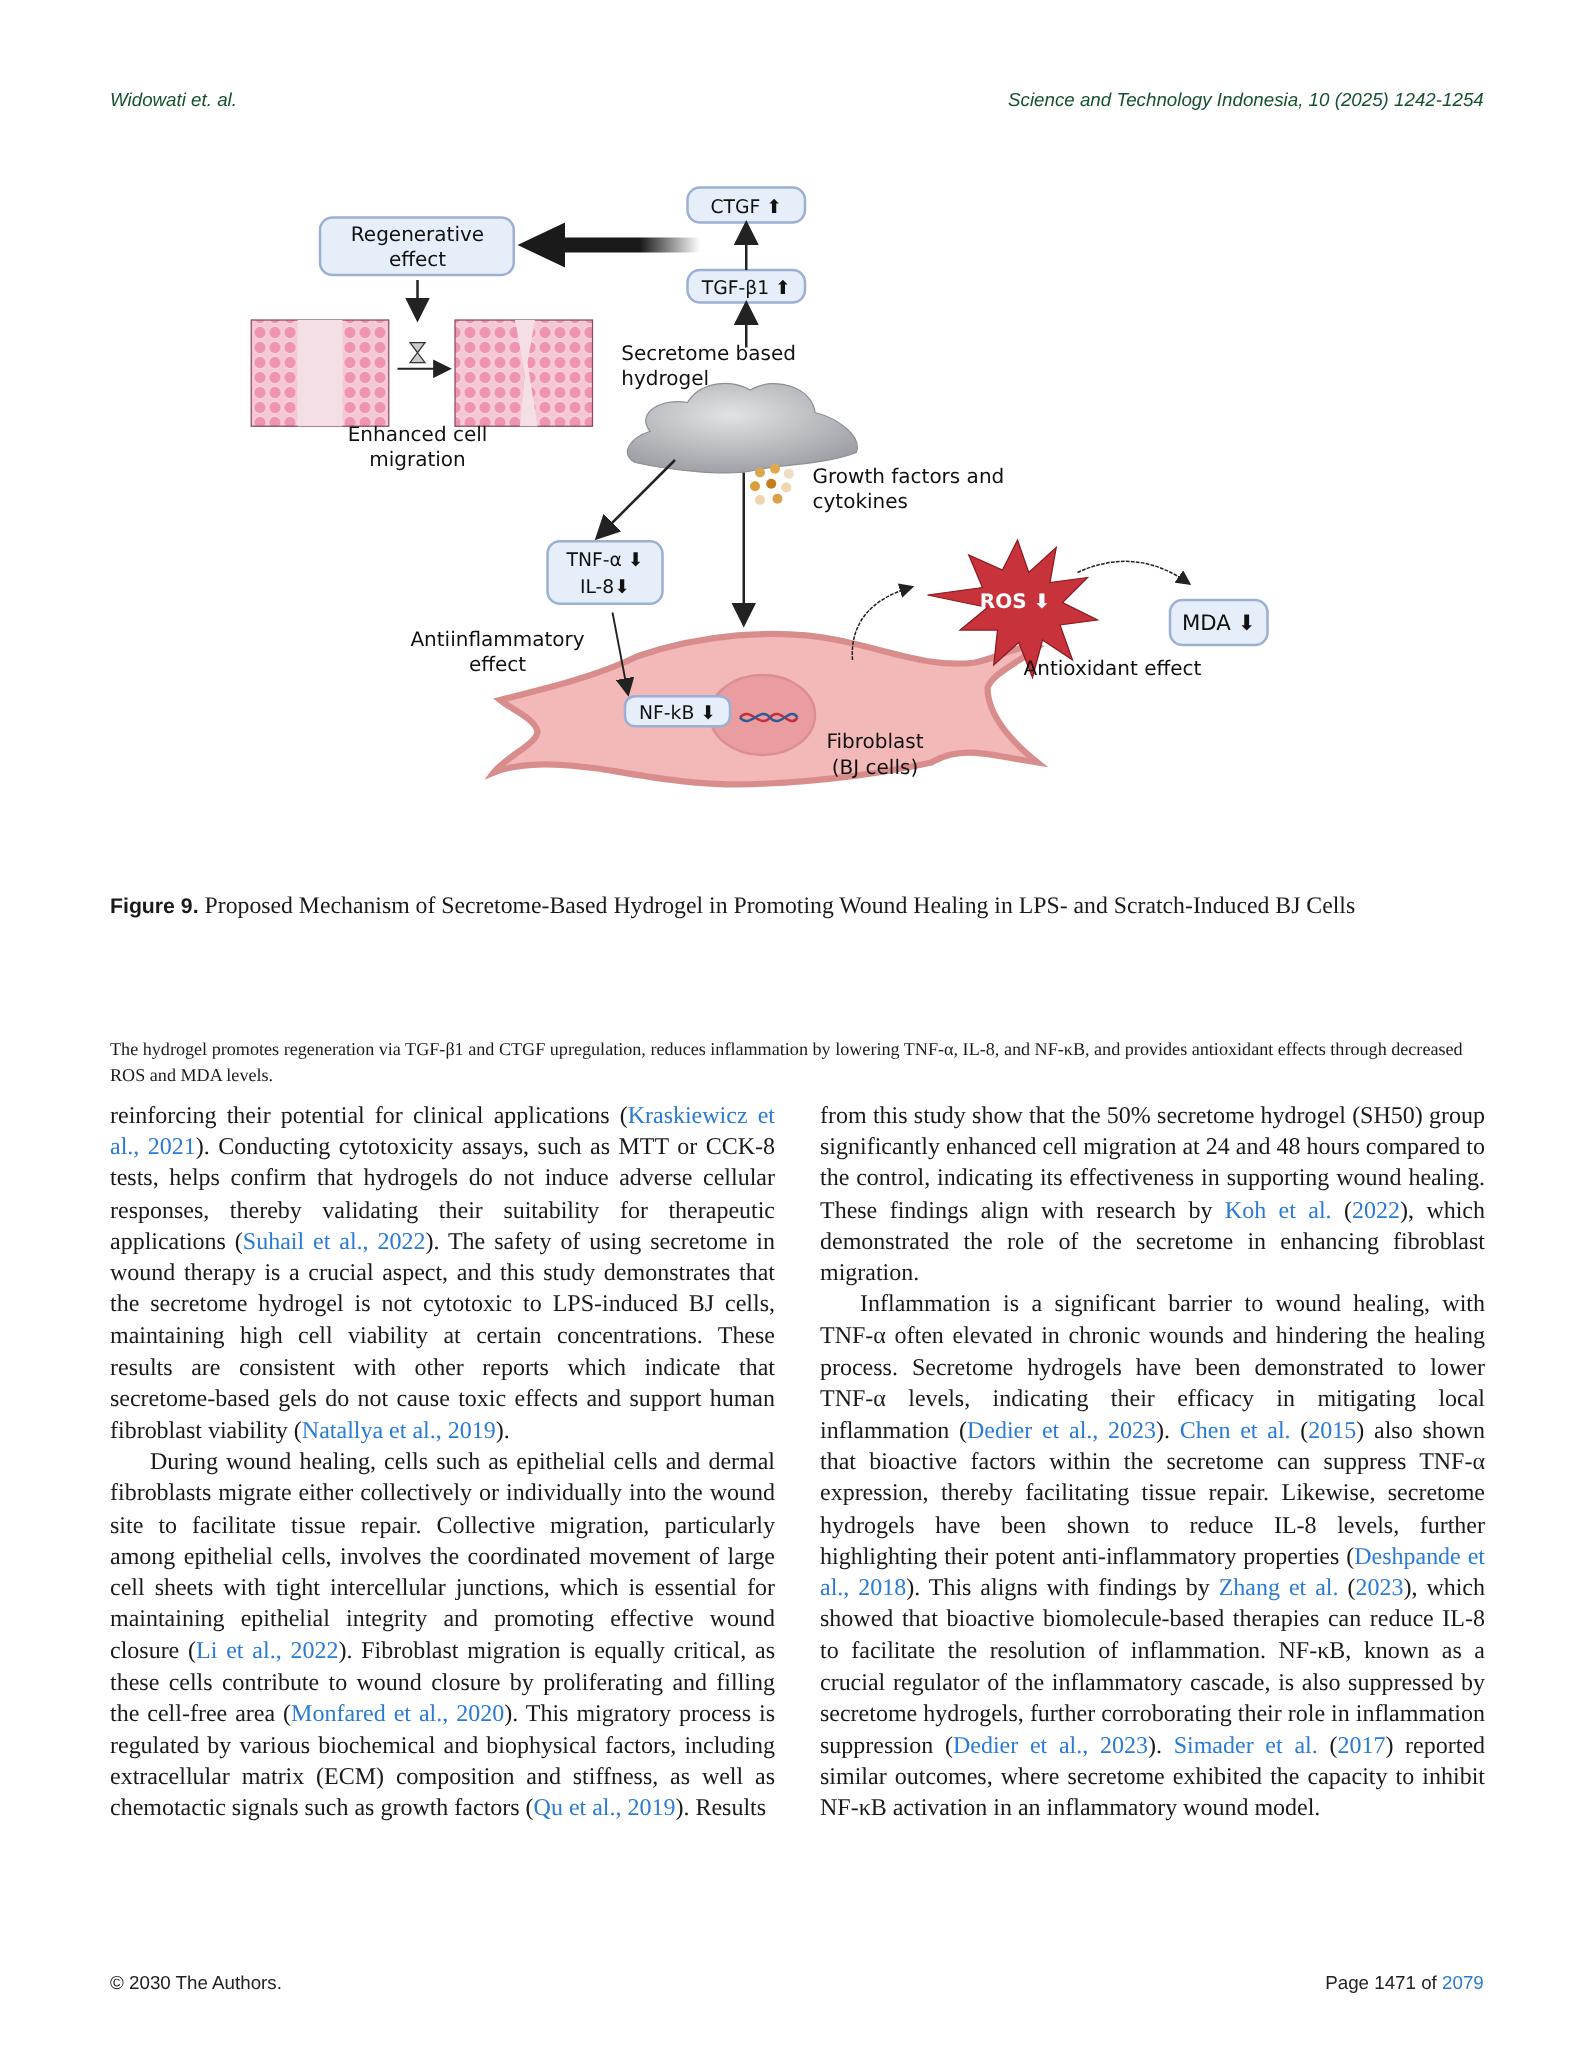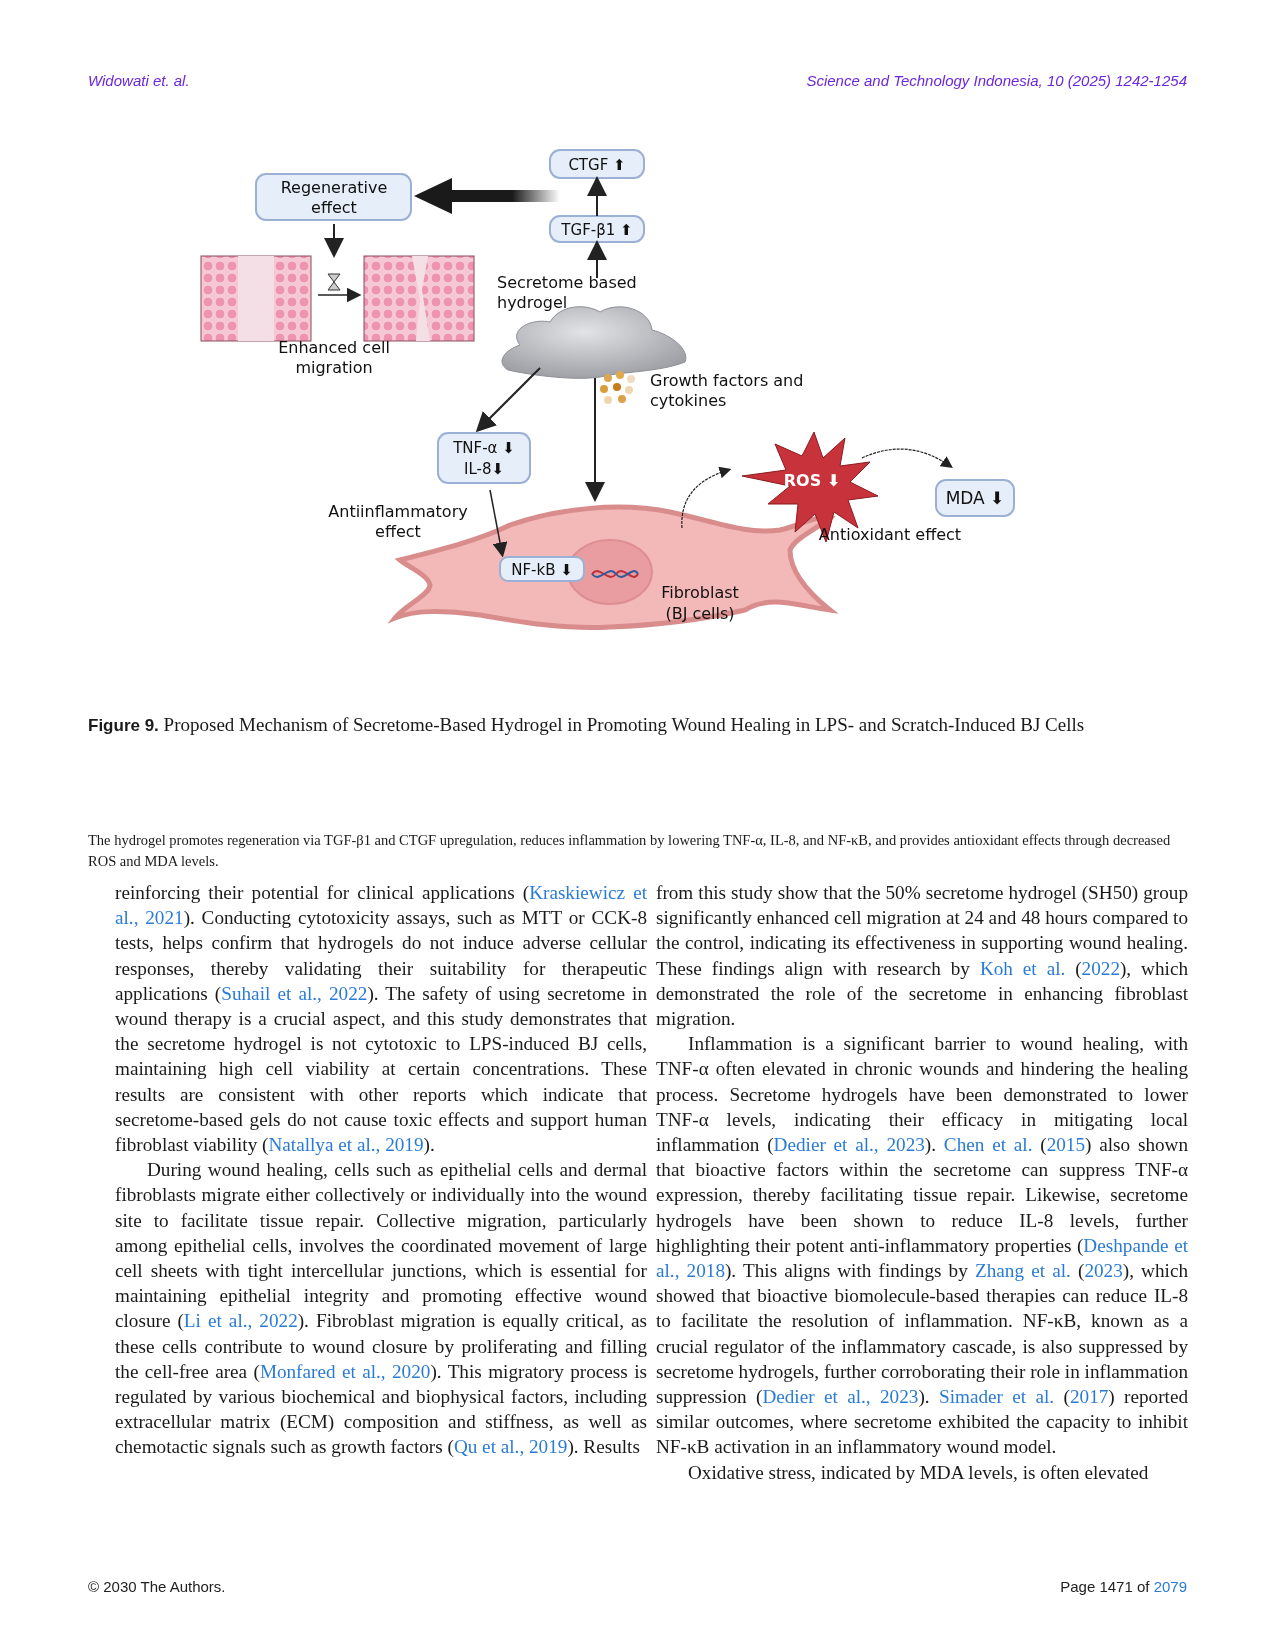--- a/index.html
+++ b/index.html
@@ -1,27 +1,27 @@
 <!DOCTYPE html>
 <html><head>
 <meta charset="utf-8">
 <style>
   html, body { margin: 0; padding: 0; background: #fff; }
   body { width: 1275px; height: 1650px; position: relative; overflow: hidden; color: #1a1a1a; }
-  .hdr { position: absolute; top: 72px; font-family: "Liberation Sans", sans-serif; font-style: italic; font-size: 15px; color: #6d28d9; }
+  .hdr { position: absolute; top: 72px; font-family: "Liberation Sans", sans-serif; font-style: italic; font-size: 15px; color: #14532d; }
   .hdr.left { left: 88px; }
   .hdr.right { right: 88px; }
   .fig { position: absolute; left: 190px; top: 140px; width: 900px; height: 560px; }
   .fig svg { width: 900px; height: 560px; }
   .fig text { font-family: "DejaVu Sans", sans-serif; fill: #111; }
   .caption { position: absolute; left: 88px; width: 1100px; top: 712px; font-family: "Liberation Serif", serif; font-size: 19px; line-height: 25px; }
   .caption b { font-family: "Liberation Sans", sans-serif; font-weight: bold; font-size: 17px; }
   .capnote { position: absolute; left: 88px; width: 1100px; top: 830px; font-family: "Liberation Serif", serif; font-size: 14.5px; line-height: 21px; }
   .col { position: absolute; top: 880px; width: 532px; font-family: "Liberation Serif", serif; font-size: 19.2px; line-height: 25.2px; text-align: justify; }
-  .col.left { left: 88px; margin-left: 27px; }
+  .col.left { left: 88px; }
   .col.right { left: 656px; }
   .col p { margin: 0; }
   .col p.ind { text-indent: 32px; }
   .lnk { color: #2a7bd6; }
   .foot { position: absolute; top: 1578px; font-family: "Liberation Sans", sans-serif; font-size: 15px; color: #222; }
   .foot.left { left: 88px; }
   .foot.right { right: 88px; }
 </style>
 </head>
 <body>
@@ -149,17 +149,16 @@
 <div class="capnote">The hydrogel promotes regeneration via TGF-β1 and CTGF upregulation, reduces inflammation by lowering TNF-α, IL-8, and NF-κB, and provides antioxidant effects through decreased ROS and MDA levels.</div>
 
 <div class="col left">
   <p><span>reinforcing their potential for clinical applications (</span><span class="lnk">Kraskiewicz et al., 2021</span><span>). Conducting cytotoxicity assays, such as MTT or CCK-8 tests, helps confirm that hydrogels do not induce adverse cellular responses, thereby validating their suitability for therapeutic applications (</span><span class="lnk">Suhail et al., 2022</span><span>). The safety of using secretome in wound therapy is a crucial aspect, and this study demonstrates that the secretome hydrogel is not cytotoxic to LPS-induced BJ cells, maintaining high cell viability at certain concentrations. These results are consistent with other reports which indicate that secretome-based gels do not cause toxic effects and support human fibroblast viability (</span><span class="lnk">Natallya et al., 2019</span><span>).</span></p>
   <p class="ind"><span>During wound healing, cells such as epithelial cells and dermal fibroblasts migrate either collectively or individually into the wound site to facilitate tissue repair. Collective migration, particularly among epithelial cells, involves the coordinated movement of large cell sheets with tight intercellular junctions, which is essential for maintaining epithelial integrity and promoting effective wound closure (</span><span class="lnk">Li et al., 2022</span><span>). Fibroblast migration is equally critical, as these cells contribute to wound closure by proliferating and filling the cell-free area (</span><span class="lnk">Monfared et al., 2020</span><span>). This migratory process is regulated by various biochemical and biophysical factors, including extracellular matrix (ECM) composition and stiffness, as well as chemotactic signals such as growth factors (</span><span class="lnk">Qu et al., 2019</span><span>). Results</span></p>
 </div>
 
 <div class="col right">
   <p><span>from this study show that the 50% secretome hydrogel (SH50) group significantly enhanced cell migration at 24 and 48 hours compared to the control, indicating its effectiveness in supporting wound healing. These findings align with research by </span><span class="lnk">Koh et al.</span><span> (</span><span class="lnk">2022</span><span>), which demonstrated the role of the secretome in enhancing fibroblast migration.</span></p>
   <p class="ind"><span>Inflammation is a significant barrier to wound healing, with TNF-α often elevated in chronic wounds and hindering the healing process. Secretome hydrogels have been demonstrated to lower TNF-α levels, indicating their efficacy in mitigating local inflammation (</span><span class="lnk">Dedier et al., 2023</span><span>). </span><span class="lnk">Chen et al.</span><span> (</span><span class="lnk">2015</span><span>) also shown that bioactive factors within the secretome can suppress TNF-α expression, thereby facilitating tissue repair. Likewise, secretome hydrogels have been shown to reduce IL-8 levels, further highlighting their potent anti-inflammatory properties (</span><span class="lnk">Deshpande et al., 2018</span><span>). This aligns with findings by </span><span class="lnk">Zhang et al.</span><span> (</span><span class="lnk">2023</span><span>), which showed that bioactive biomolecule-based therapies can reduce IL-8 to facilitate the resolution of inflammation. NF-κB, known as a crucial regulator of the inflammatory cascade, is also suppressed by secretome hydrogels, further corroborating their role in inflammation suppression (</span><span class="lnk">Dedier et al., 2023</span><span>). </span><span class="lnk">Simader et al.</span><span> (</span><span class="lnk">2017</span><span>) reported similar outcomes, where secretome exhibited the capacity to inhibit NF-κB activation in an inflammatory wound model.</span></p>
-  <p class="ind">Oxidative stress, indicated by MDA levels, is often elevated</p>
 </div>
 
 <div class="foot left">© 2030 The Authors.</div>
 <div class="foot right"><span>Page 1471 of </span><span class="lnk">2079</span></div>
 
 </body></html>

